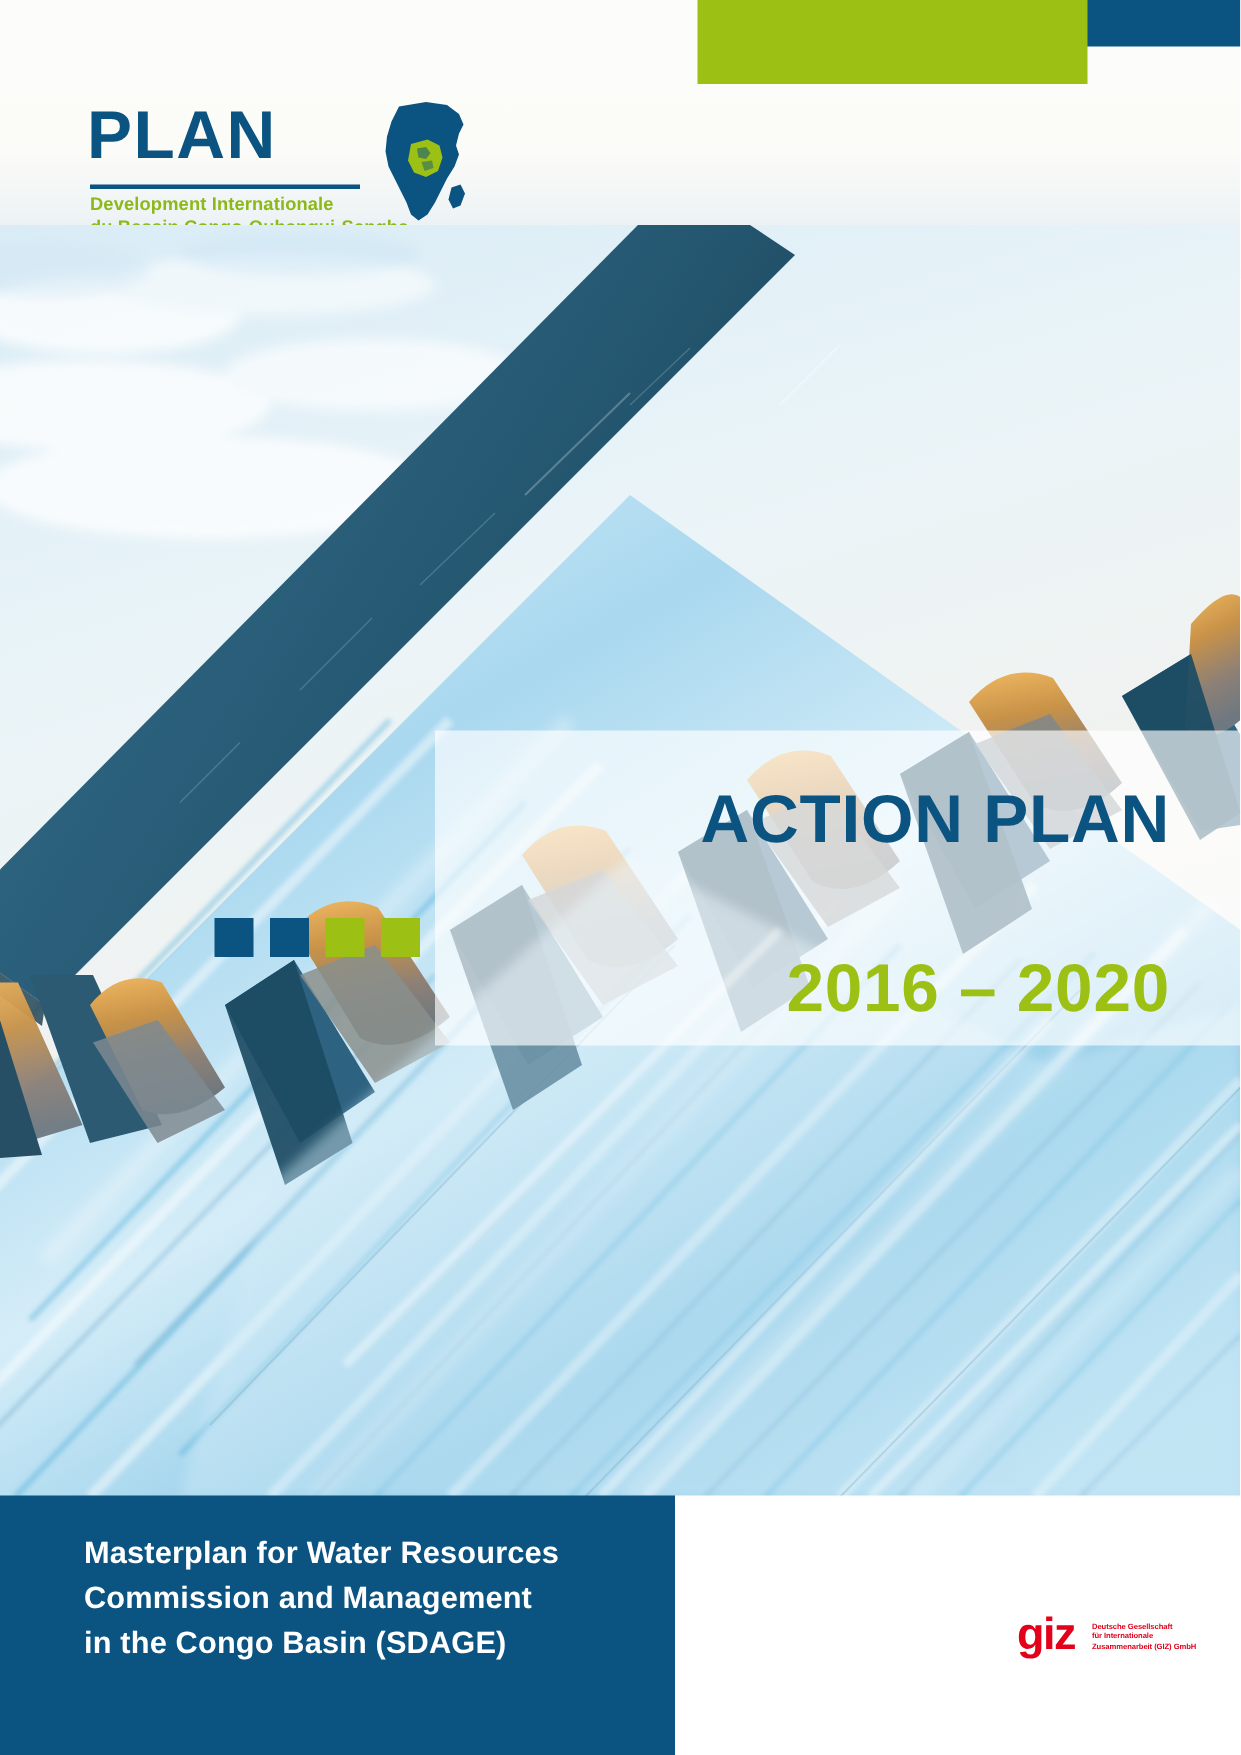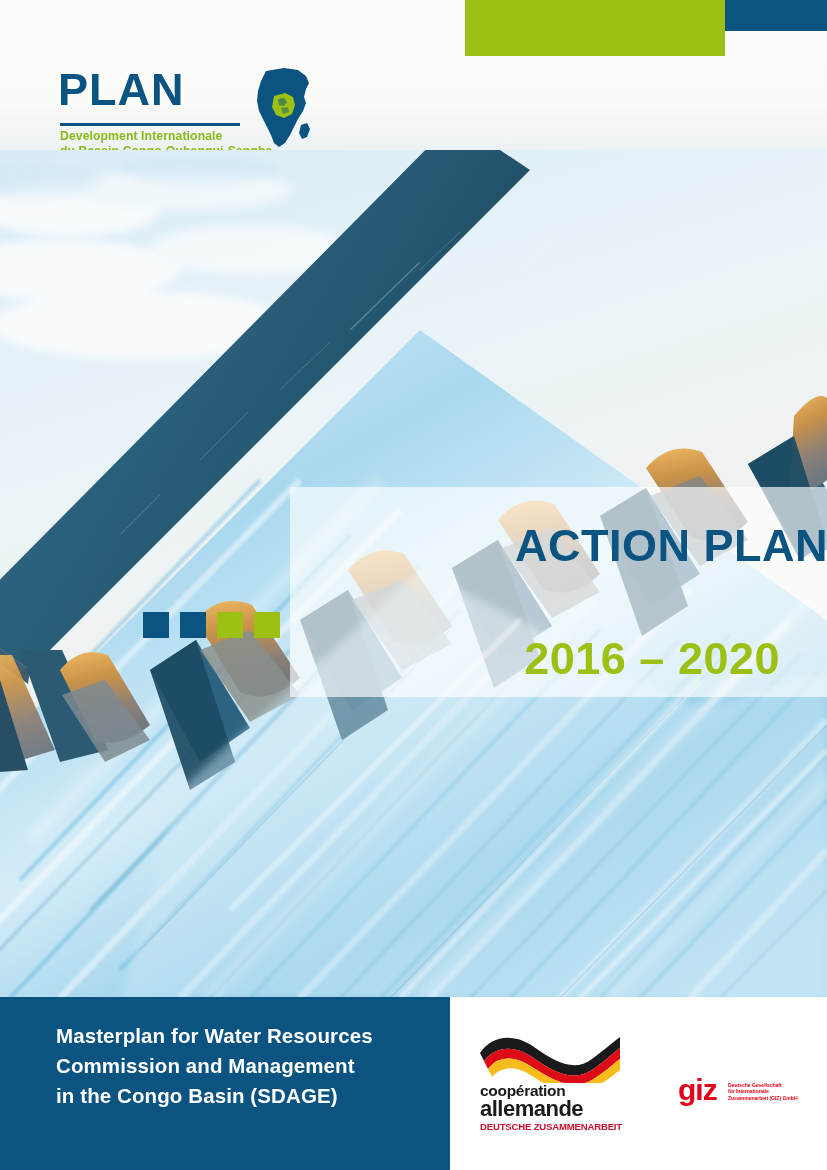--- a/index.html
+++ b/index.html
@@ -92,21 +92,20 @@
 
   .title-main {
     position: absolute;
     left: 290px; top: 521px;
     width: 490px;
     text-align: right;
     font-size: 45px;
     font-weight: bold;
     letter-spacing: 0.5px;
     line-height: 50px;
-    margin-left: 48px;
   }
   .title-years {
     position: absolute;
     left: 290px; top: 593px;
     width: 490px;
     text-align: right;
     font-size: 45px;
     font-weight: bold;
     letter-spacing: 0.5px;
     line-height: 50px;
@@ -419,33 +418,20 @@
     <div class="sq" style="background:#9cc013"></div>
   </div>
 
   <div class="footer-white"></div>
   <div class="footer-blue" style="background:#0b5380"></div>
 
   <div class="footer-title">Masterplan for Water Resources
 Commission and Management
 in the Congo Basin (SDAGE)</div>
 
-  <div class="coop-logo">
-    <svg class="coop-flag" viewBox="0 0 152 52">
-      <path fill="#1a1a1a" d="M6,22 C18,4 40,2 60,16 C80,30 100,42 118,28 C130,19 138,12 146,6
-        L146,17 C138,23 130,31 118,39 C98,52 78,40 58,26 C40,14 22,15 10,30 Z"></path>
-      <path fill="#dd0b15" d="M10,30 C22,15 40,14 58,26 C78,40 98,52 118,39 C130,31 138,23 146,17
-        L146,28 C138,34 130,42 118,49 C98,60 78,49 58,36 C40,24 24,25 14,38 Z"></path>
-      <path fill="#f5bc1b" d="M14,38 C24,25 40,24 58,36 C78,49 98,60 118,49 C130,42 138,34 146,28
-        L146,39 C138,45 130,52 118,58 C98,68 78,58 58,45 C42,34 28,35 18,46 Z"></path>
-    </svg>
-    <div class="coop-line1">coopération</div>
-    <div class="coop-line2">allemande</div>
-    <div class="coop-line3">DEUTSCHE ZUSAMMENARBEIT</div>
-  </div>
 
   <div class="giz-logo">
     <div class="giz-word">giz</div>
     <div class="giz-tag">Deutsche Gesellschaft
 für Internationale
 Zusammenarbeit (GIZ) GmbH</div>
   </div>
 
 </div>
 

